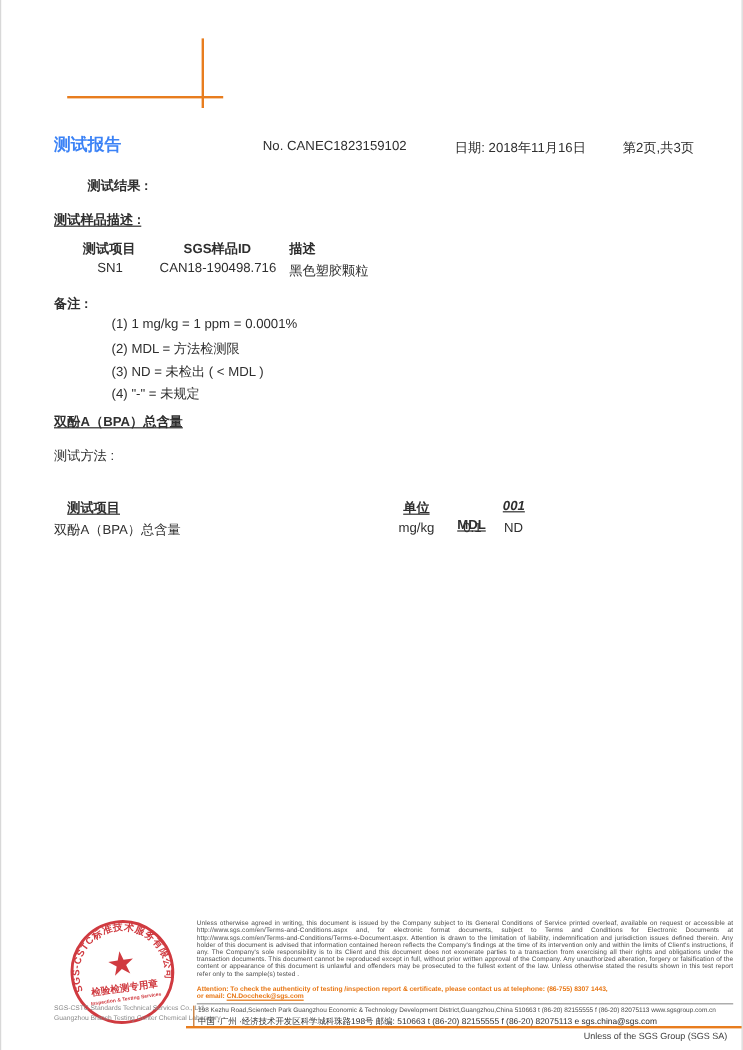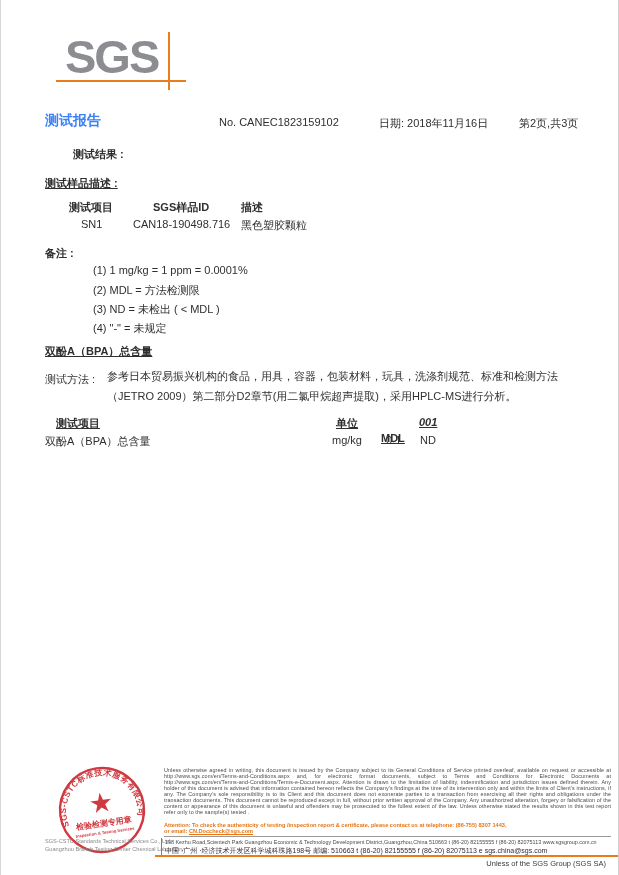--- a/index.html
+++ b/index.html
@@ -51,21 +51,20 @@
   .member-note { font-size:7.5px; color:#3a3a3a; }
   .company-line { font-size:5.6px; color:#8a8a8a; white-space:nowrap; }
 
   .stamp-wrap { transform:rotate(-8deg); opacity:0.92; }
 </style>
 </head>
 <body>
 
 <div class="page">
 
-  <div class="abs sgs-logo-text" style="left:64px; top:33px;">SGS</div>
   <div class="abs logo-vline" style="left:167px; top:32px; height:58px;"></div>
   <div class="abs logo-hline" style="left:55px; top:80px; width:130px;"></div>
 
   <div class="abs report-title" style="left:44px; top:112px;">测试报告</div>
   <div class="abs hdr-text" style="left:218px; top:116px;">No. CANEC1823159102</div>
   <div class="abs hdr-text" style="left:378px; top:116px;">日期: 2018年11月16日</div>
   <div class="abs hdr-text" style="left:518px; top:116px;">第2页,共3页</div>
 
   <div class="abs sec-label" style="left:44px; top:147px;margin-left:28px;">测试结果 :</div>
 
@@ -81,21 +80,20 @@
 
   <div class="abs sec-label" style="left:44px; top:246px;">备注 :</div>
   <div class="abs note-line" style="left:92px; top:264px;">(1) 1 mg/kg = 1 ppm = 0.0001%</div>
   <div class="abs note-line" style="left:92px; top:283px;">(2) MDL = 方法检测限</div>
   <div class="abs note-line" style="left:92px; top:302px;">(3) ND = 未检出 ( &lt; MDL )</div>
   <div class="abs note-line" style="left:92px; top:321px;">(4) "-" = 未规定</div>
 
   <div class="abs sec-label-u" style="left:44px; top:344px;">双酚A（BPA）总含量</div>
 
   <div class="abs sec-label" style="left:44px; top:372px; font-weight:normal;">测试方法 :</div>
-  <div class="abs method-text" style="left:106px; top:366px; width:490px;">参考日本贸易振兴机构的食品，用具，容器，包装材料，玩具，洗涤剂规范、标准和检测方法（JETRO 2009）第二部分D2章节(用二氯甲烷超声提取)，采用HPLC-MS进行分析。</div>
 
   <div class="abs th-u" style="left:55px; top:416px;">测试项目</div>
   <div class="abs th-u" style="left:335px; top:416px;">单位</div>
   <div class="abs th-u" style="left:380px; top:432px;">MDL</div>
   <div class="abs th-u-i" style="left:418px; top:416px;">001</div>
 
   <div class="abs cell" style="left:44px; top:434px;">双酚A（BPA）总含量</div>
   <div class="abs cell" style="left:331px; top:434px;">mg/kg</div>
   <div class="abs cell" style="left:385px; top:434px;">0.1</div>
   <div class="abs cell" style="left:419px; top:434px;">ND</div>

